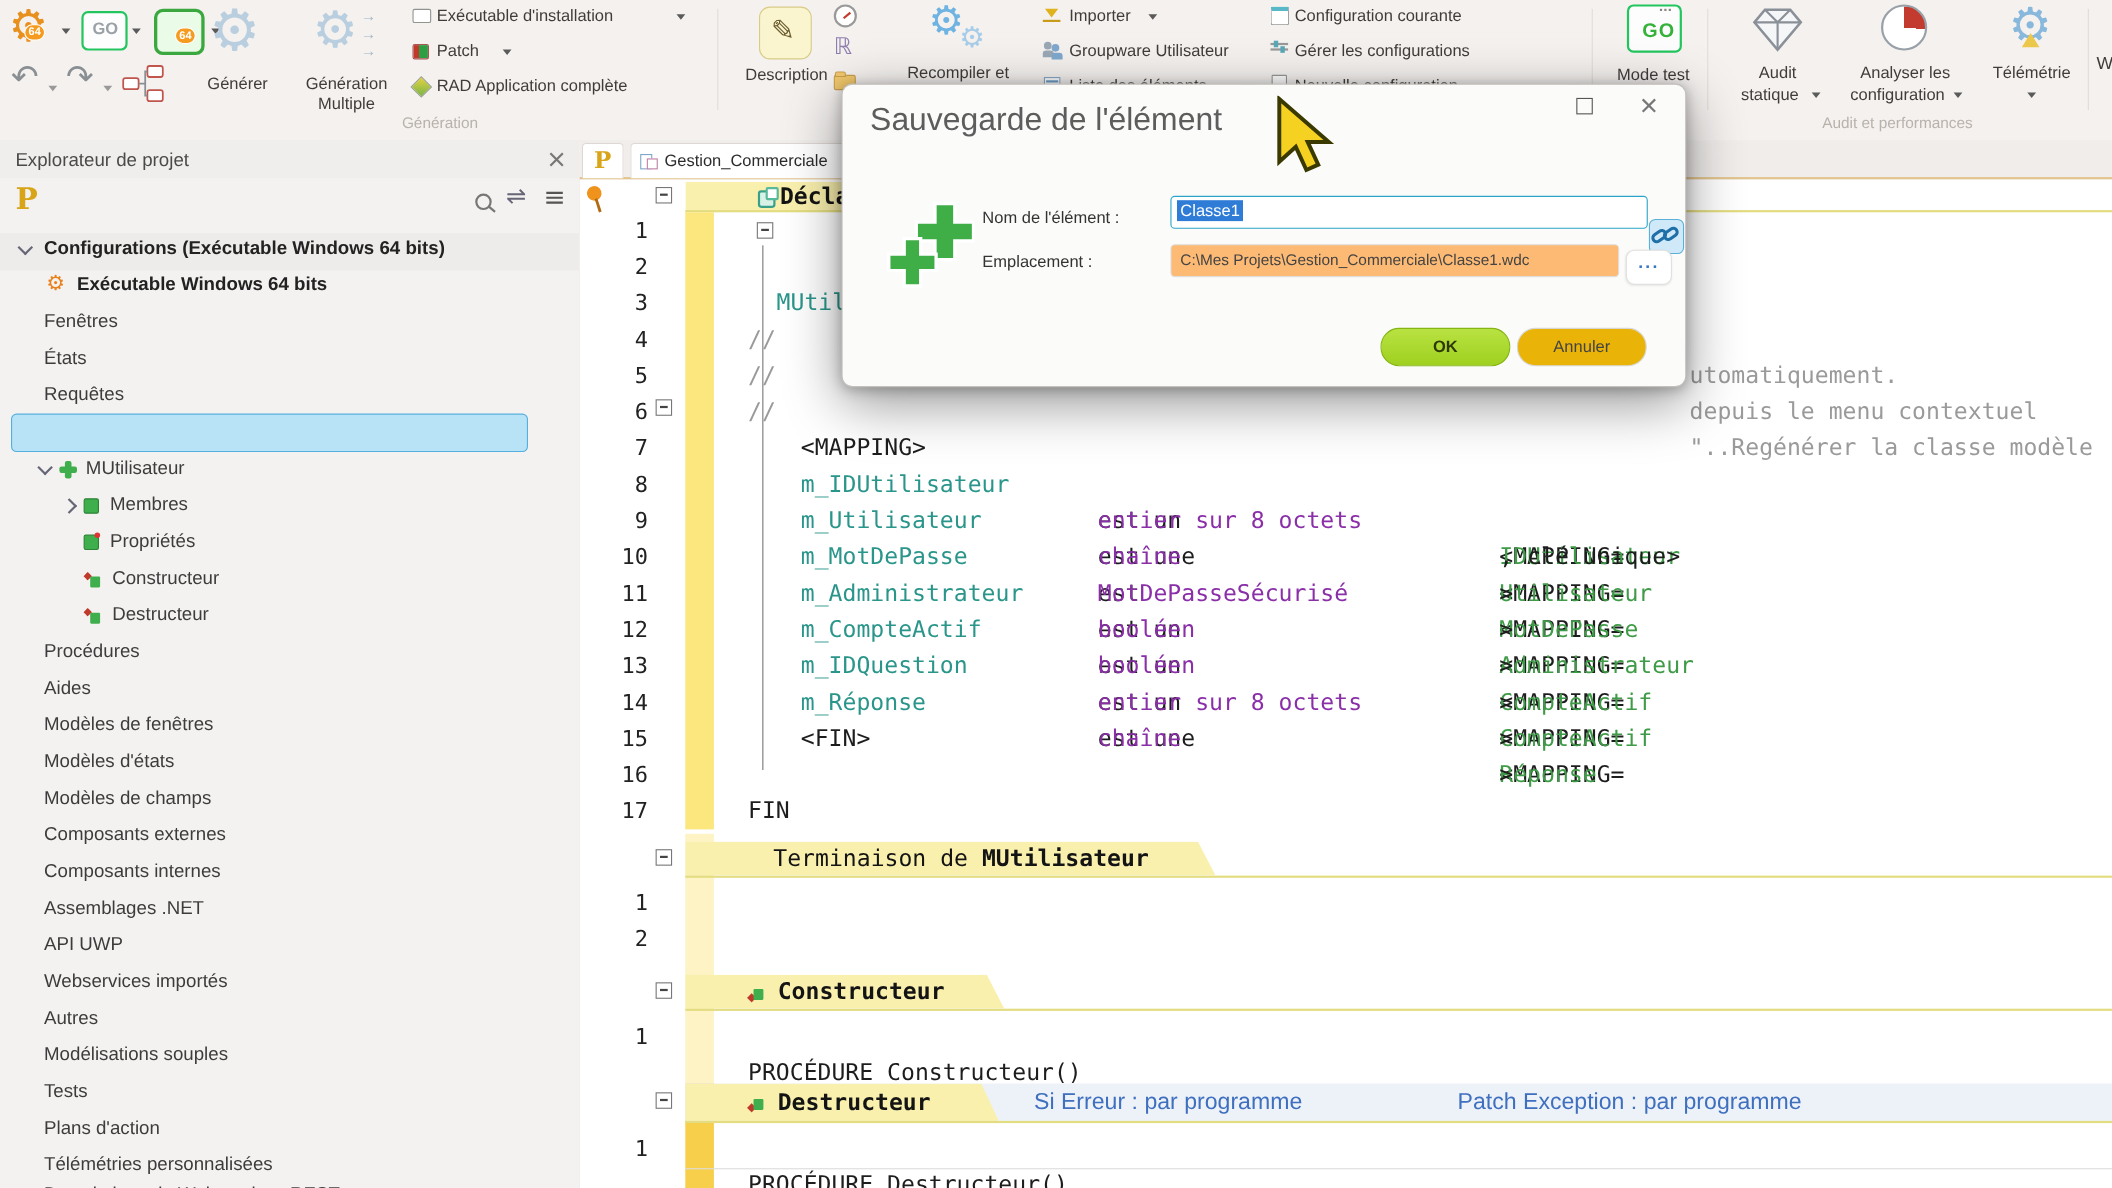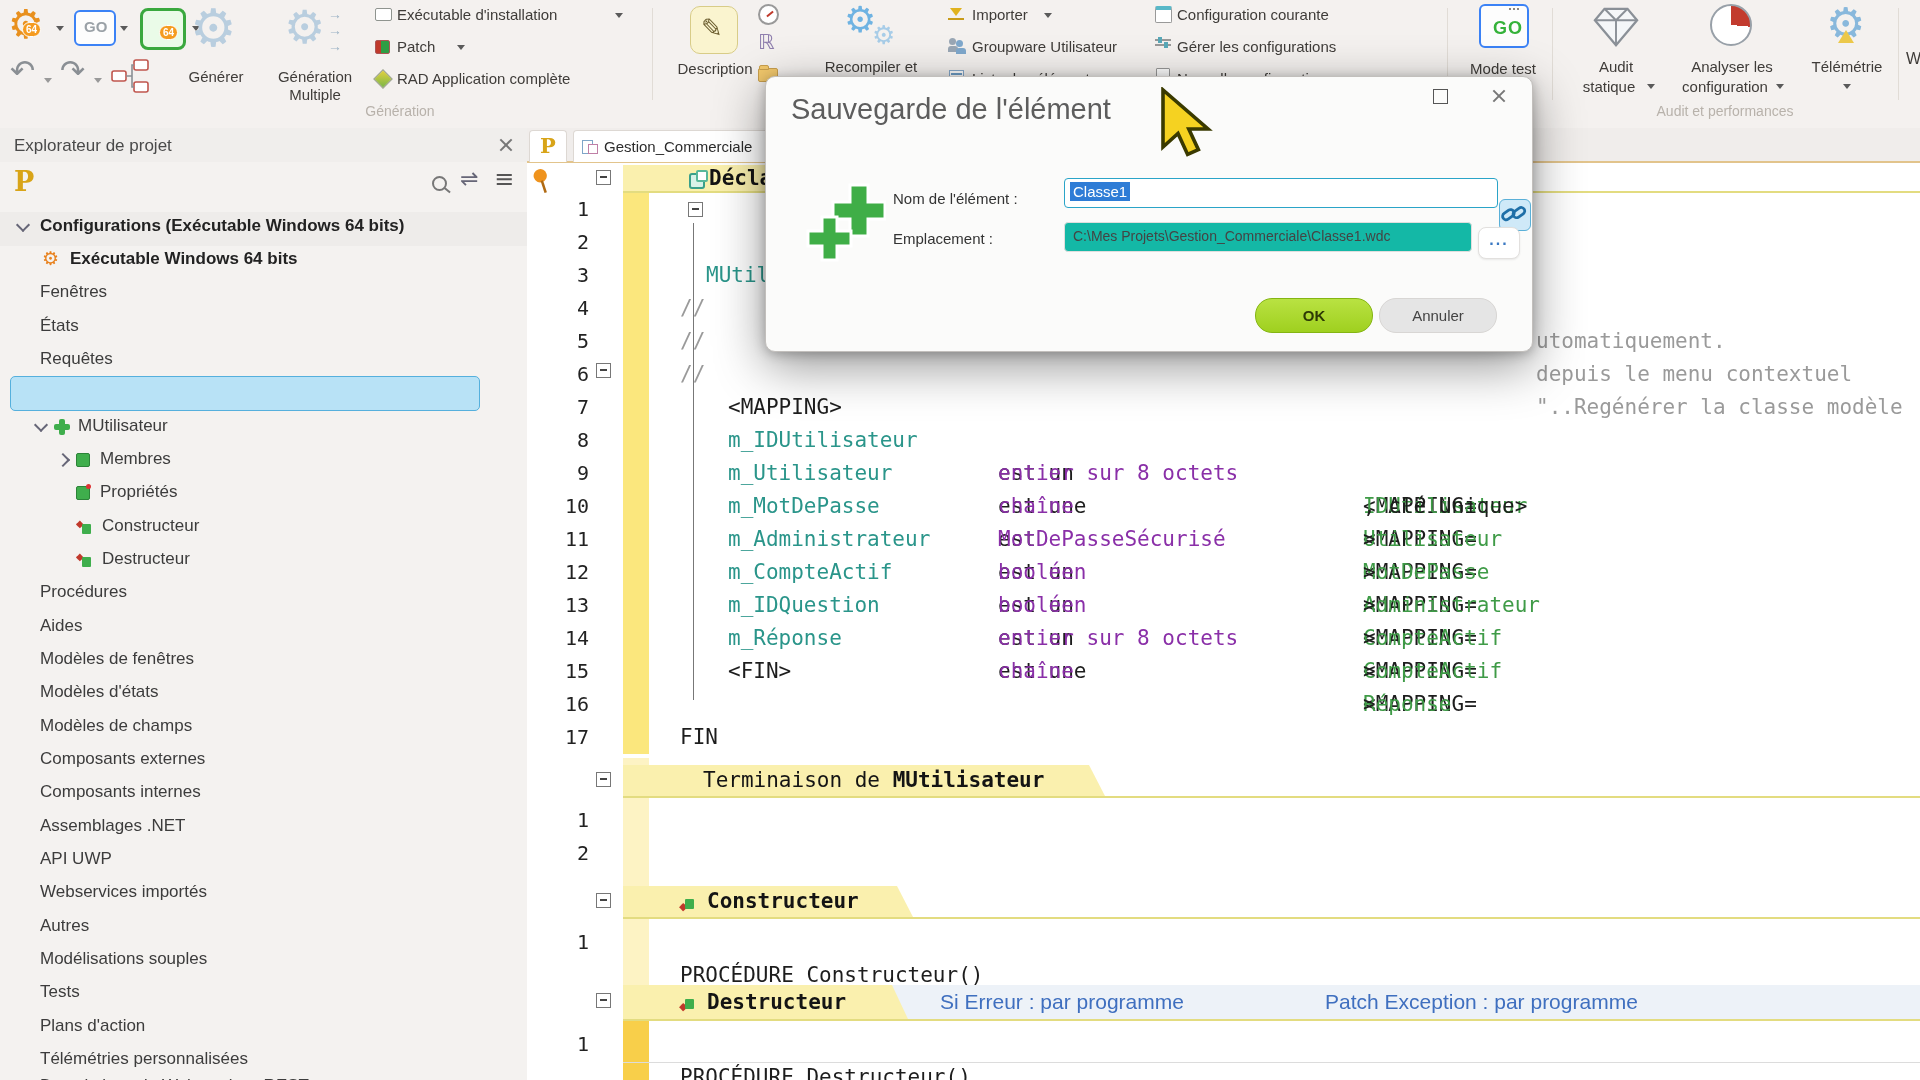--- a/index.html
+++ b/index.html
@@ -9,21 +9,21 @@
   
   .ribbon{left:0;top:0;width:1920px;height:128px;background:#f4f1ef;border-bottom:1px solid #ddd8d3}
   .rlbl{font-size:15px;color:#3f3c39;white-space:nowrap}
   .biglbl{font-size:15px;color:#3f3c39;text-align:center;white-space:nowrap}
   .grplbl{font-size:14px;color:#b8b2ab;text-align:center;white-space:nowrap}
   .caret{width:0;height:0;border-left:4px solid transparent;border-right:4px solid transparent;border-top:5px solid #5a5a5a}
   .sep{width:1px;background:#e1dcd6}
   .gico{font-family:"DejaVu Sans",sans-serif;line-height:1}
   .badge{position:absolute;background:#f59b1f;color:#fff;font:bold 10px "Liberation Sans",sans-serif;
          border-radius:8px;padding:1px 3px;border:1px solid #fff}
-  .gowin{background:#fdfdfd;border:2px solid #3b82f6;border-radius:6px}
+  .gowin{background:#fdfdfd;border:2px solid #22c55e;border-radius:6px}
   .windl{width:15px;height:11px;border:1.5px solid #8f948f;border-radius:2px;background:#fff}
   .book{width:13px;height:12px;background:linear-gradient(90deg,#c0392b 40%,#2e9e44 40%);border:1px solid #a55;border-radius:2px}
   .rad{width:12px;height:12px;transform:rotate(45deg);background:linear-gradient(135deg,#e3d13f,#7ab648);border:1px solid #9aa08a}
   .descic{width:46px;height:46px;background:#faf4cf;border:1px solid #d8cc88;border-radius:10px;text-align:center}
   .speed{width:17px;height:17px;border:2px solid #999;border-radius:50%;background:#fff}
   .speed i{position:absolute;width:8px;height:2px;background:#c0392b;top:7px;left:6px;transform:rotate(-40deg)}
   .folder{width:18px;height:12px;background:#f3c96d;border:1px solid #caa04e;border-radius:2px}
   .folder:before{content:"";position:absolute;width:8px;height:3px;background:#f3c96d;border:1px solid #caa04e;top:-4px;left:0;border-radius:2px 2px 0 0}
   .impic{width:0;height:0;border-left:6px solid transparent;border-right:6px solid transparent;border-top:8px solid #e0b21e}
   .impbar{width:16px;height:2px;background:#c89b1a}
@@ -517,31 +517,31 @@
     <div class="a" style="left:733px;top:122px;width:30px;height:30px;background:#cfe9f8;border:1px solid #5ab0d8;border-radius:6px">
       <svg width="28" height="28" viewBox="0 0 20 20">
         <g stroke="#1f6fa8" stroke-width="2" fill="none">
           <rect x="1.5" y="8" width="9" height="5" rx="2.5" transform="rotate(-35 6 10.5)"></rect>
           <rect x="9" y="6.5" width="9" height="5" rx="2.5" transform="rotate(-35 13.5 9)"></rect>
         </g>
       </svg>
     </div>
 
     <span class="a dlbl" style="left:127px;top:153px">Emplacement :</span>
-    <div class="a field" style="left:298px;top:145px;width:406px;height:28px;background:#14b8a6;border:1px solid #e0dedd;overflow:hidden">
+    <div class="a field" style="left:298px;top:145px;width:406px;height:28px;background:#fdba74;border:1px solid #e0dedd;overflow:hidden">
       <span class="a" style="left:8px;top:5px;font-size:14px;color:#444;white-space:nowrap">C:\Mes Projets\Gestion_Commerciale\Classe1.wdc</span>
     </div>
     <div class="a" style="left:712px;top:150px;width:40px;height:30px;background:#fff;border:1px solid #e2e0de;border-radius:8px;box-shadow:0 1px 2px rgba(0,0,0,.08);text-align:center">
       <span class="dotsbrowse" style="line-height:24px">...</span>
     </div>
 
     <div class="a pill" style="left:489px;top:221px;width:116px;height:33px;background:linear-gradient(#b9e242,#9fd01f);border:1px solid #84b512;color:#2d3a05;font-weight:bold">
       <span>OK</span>
     </div>
-    <div class="a pill" style="left:613px;top:221px;width:116px;height:33px;background:#e5e5e5;border:1px solid #d8d6d4;color:#444">
+    <div class="a pill" style="left:613px;top:221px;width:116px;height:33px;background:#eab308;border:1px solid #d8d6d4;color:#444">
       <span>Annuler</span>
     </div>
 
     <svg class="a" style="left:385px;top:10px" width="66" height="78" viewBox="0 0 22 26">
       <path d="M4 1 L4 20 L9 15.5 L12.2 22.5 L15.8 20.9 L12.6 14 L19 14 Z" fill="#f5d221" stroke="#3a3a00" stroke-width="1.2"></path>
     </svg>
   </div>
 
 </div>
 

